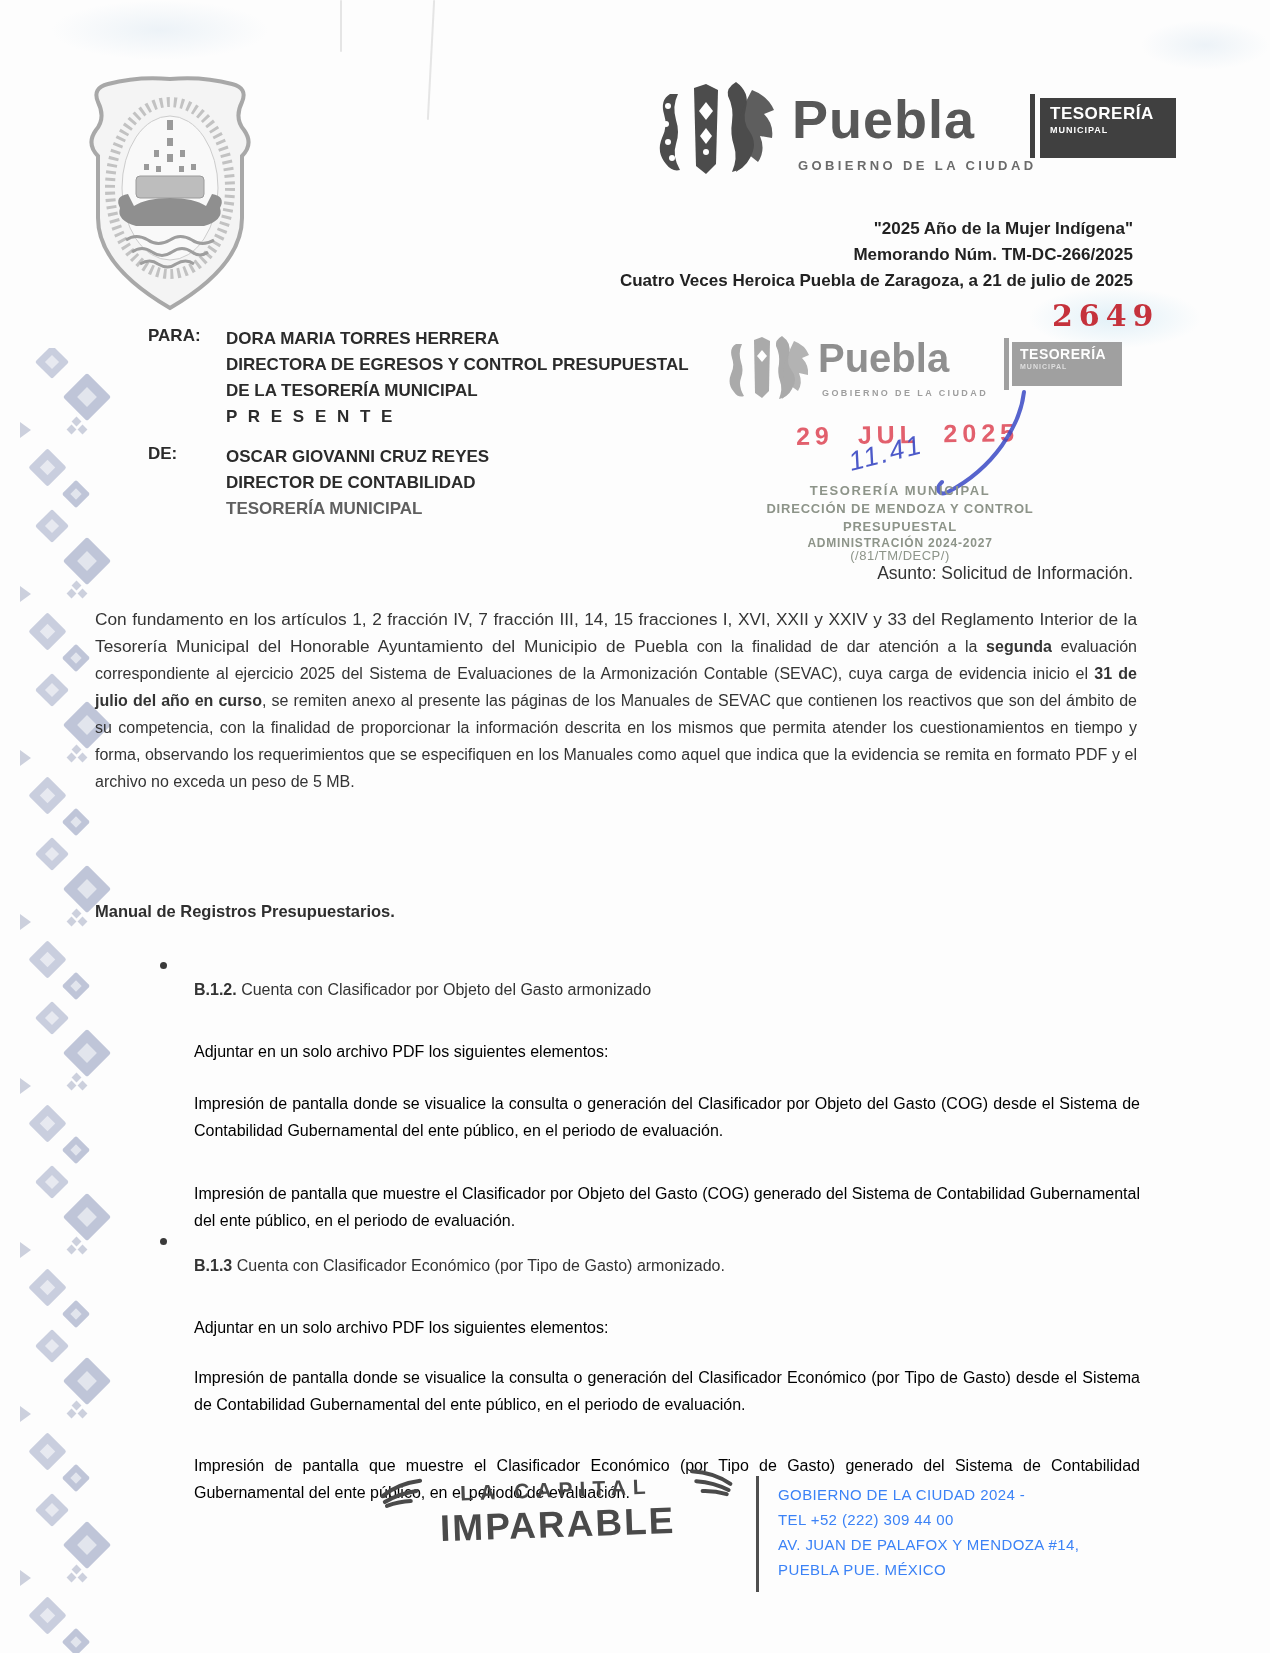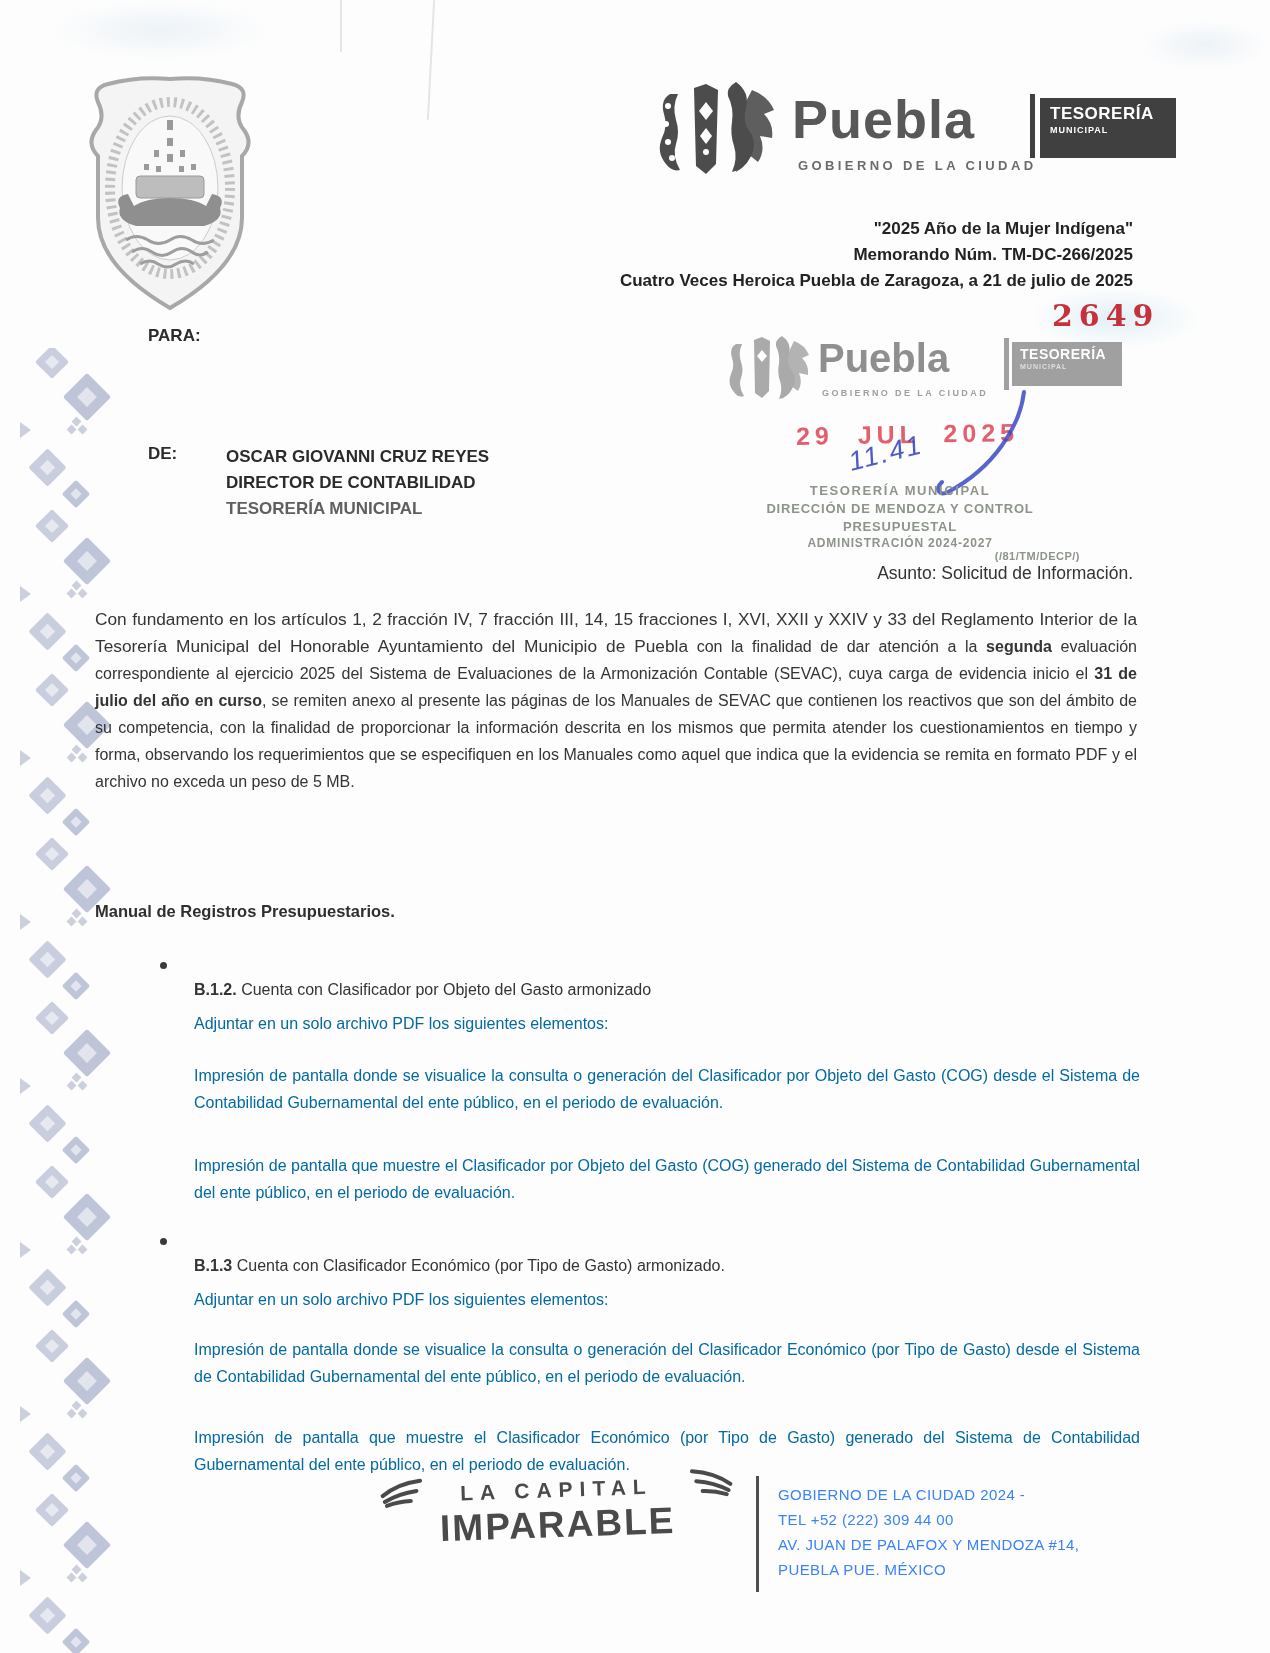--- a/index.html
+++ b/index.html
@@ -62,33 +62,33 @@
   .imprint .badge-bar{left:280px;top:8px;height:52px;background:#8c8c8c;}
 
   .stamp-date{left:796px;top:420px;font-size:25px;font-weight:bold;color:#e2606d;
               letter-spacing:5px;word-spacing:12px;transform:rotate(-1deg);}
   .hand-time{left:848px;top:438px;font-size:27px;font-style:italic;color:#3a49c4;
              transform:rotate(-14deg);letter-spacing:2px;opacity:.9;}
   .stamp-office{left:720px;top:482px;width:360px;text-align:center;color:#8d9489;}
   .stamp-office .l1{font-size:13px;font-weight:bold;letter-spacing:1.6px;line-height:18px;}
   .stamp-office .l2{font-size:13px;font-weight:bold;letter-spacing:.8px;line-height:18px;}
   .stamp-office .l4{font-size:12px;font-weight:bold;letter-spacing:.8px;line-height:14px;}
-  .stamp-office .l5{font-size:11px;font-weight:bold;letter-spacing:.5px;line-height:12px;text-align:right;}
+  .stamp-office .l5{font-size:13px;font-weight:normal;letter-spacing:.5px;line-height:12px;}
 
   .subject{right:137px;top:563px;font-size:17.5px;color:#333;}
 
   
   .para{left:95px;width:1042px;text-align:justify;font-size:16px;line-height:27px;color:#343434;}
   .seg-lg{font-size:17.3px;}
   b.inb{font-weight:bold;}
   .sec-title{left:95px;font-size:16.5px;font-weight:bold;color:#2f2f2f;}
   .bullet-row{left:160px;width:980px;font-size:16px;color:#343434;}
   .bullet-dot{position:absolute;left:0;top:6px;width:7px;height:7px;border-radius:50%;background:#3a3a3a;}
   .bullet-txt{margin-left:34px;margin-top:25px;}
-  .sub-para{left:194px;width:946px;text-align:justify;font-size:16px;line-height:27px;color:#0369a1;}
+  .sub-para{left:194px;width:946px;text-align:justify;font-size:16px;line-height:27px;color:#000000;margin-top:28px;}
 
   
   .foot-logo{left:388px;top:1478px;width:340px;height:110px;transform:rotate(-2deg);color:#4a4a4a;}
   .foot-top{position:relative;text-align:center;font-size:21px;font-weight:bold;letter-spacing:7px;}
   .foot-big{text-align:center;font-size:37px;font-weight:bold;letter-spacing:2px;margin-top:2px;}
   .wing{position:absolute;top:-8px;width:46px;height:34px;}
   .wing.l{left:-8px;transform:scaleX(-1);}
   .wing.r{right:-8px;}
   .foot-divider{left:756px;top:1476px;width:2.5px;height:116px;background:#4f4f4f;}
   .foot-addr{left:778px;top:1482px;font-size:15px;line-height:25px;color:#3b82f6;letter-spacing:.4px;}
@@ -254,20 +254,26 @@
   </div>
 
   <div class="abs hdr" style="top:216px;">"2025 Año de la Mujer Indígena"</div>
   <div class="abs hdr" style="top:242px;">Memorando Núm. TM-DC-266/2025</div>
   <div class="abs hdr" style="top:268px;">Cuatro Veces Heroica Puebla de Zaragoza, a 21 de julio de 2025</div>
 
   <div class="abs folio-haze"></div>
   <div class="abs folio">2649</div>
 
   <div class="abs blk-label" style="left:148px;top:326px;">PARA:</div>
+  <div class="abs" style="left:226px;top:326px;">
+    <div class="blk-line">DORA MARIA TORRES HERRERA</div>
+    <div class="blk-line">DIRECTORA DE EGRESOS Y CONTROL PRESUPUESTAL</div>
+    <div class="blk-line">DE LA TESORERÍA MUNICIPAL</div>
+    <div class="blk-line" style="letter-spacing:3px;">P R E S E N T E</div>
+  </div>
 
   <div class="abs imprint">
     <svg width="92" height="72" viewBox="0 0 92 72" style="position:absolute;left:0;top:4px;opacity:.85;">
       <g fill="#868686">
         <path d="M12,10 q-7,4 -4,14 q3,8 -1,16 q-4,10 3,18 q4,6 10,4 q-6,-10 -3,-18 q3,-8 0,-16 q-3,-10 1,-18 z"></path>
         <path d="M30,6 l8,-3 l8,4 l-1,50 l-7,7 l-7,-5 z"></path>
         <path d="M38,16 l5,6 l-5,6 l-5,-6 z" fill="#fff"></path>
         <path d="M58,2 q10,7 7,18 q-3,10 3,17 q6,8 0,18 q-4,8 -13,10 q4,-10 1,-18 q-3,-9 -1,-17 q1,-10 -3,-18 q-1,-6 6,-10 z"></path>
         <path d="M70,7 q11,4 15,14 l-7,3 q7,7 6,17 l-9,-2 q4,10 -1,18 l-7,-5 q-2,8 -9,13 q3,-11 2,-21 q-2,-11 3,-21 q3,-8 7,-16 z" opacity=".9"></path>
       </g>

